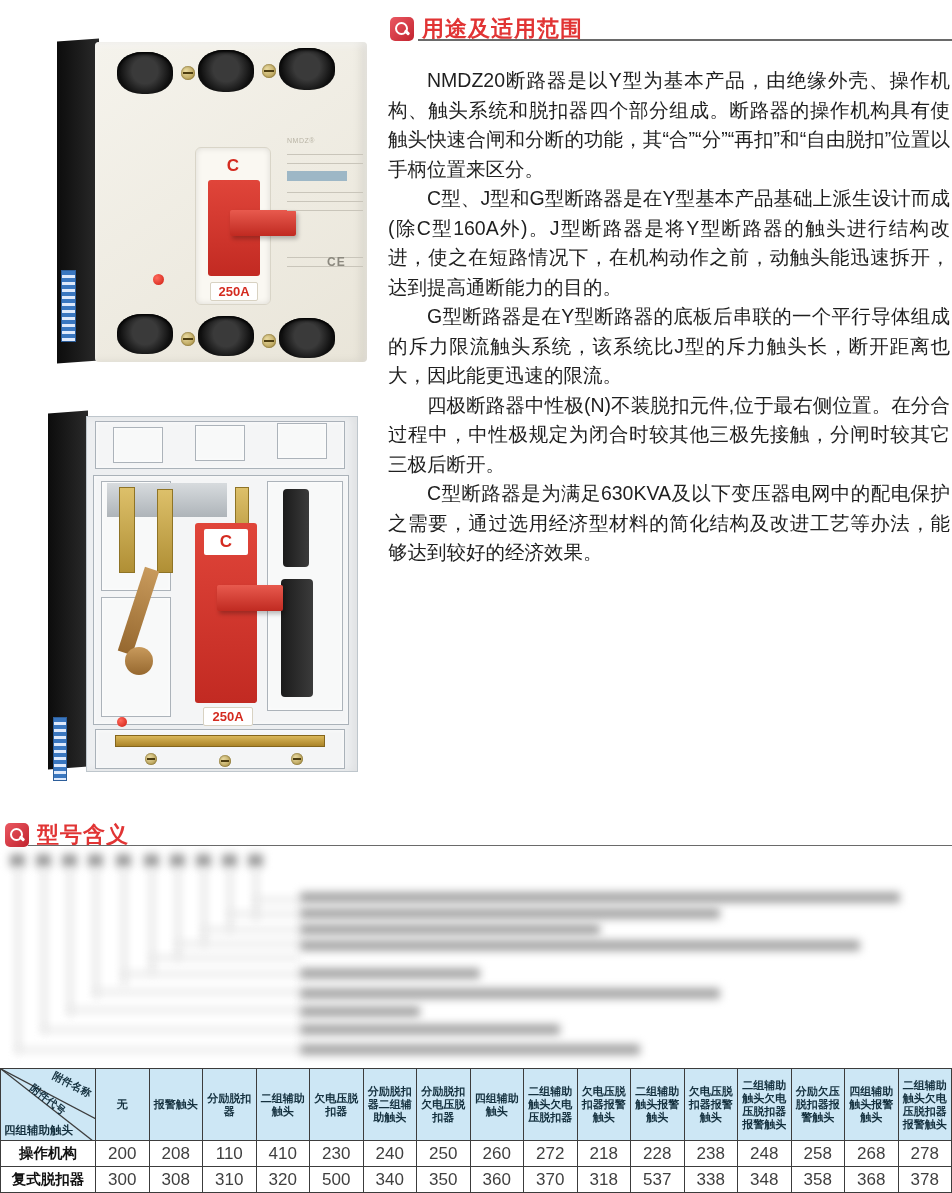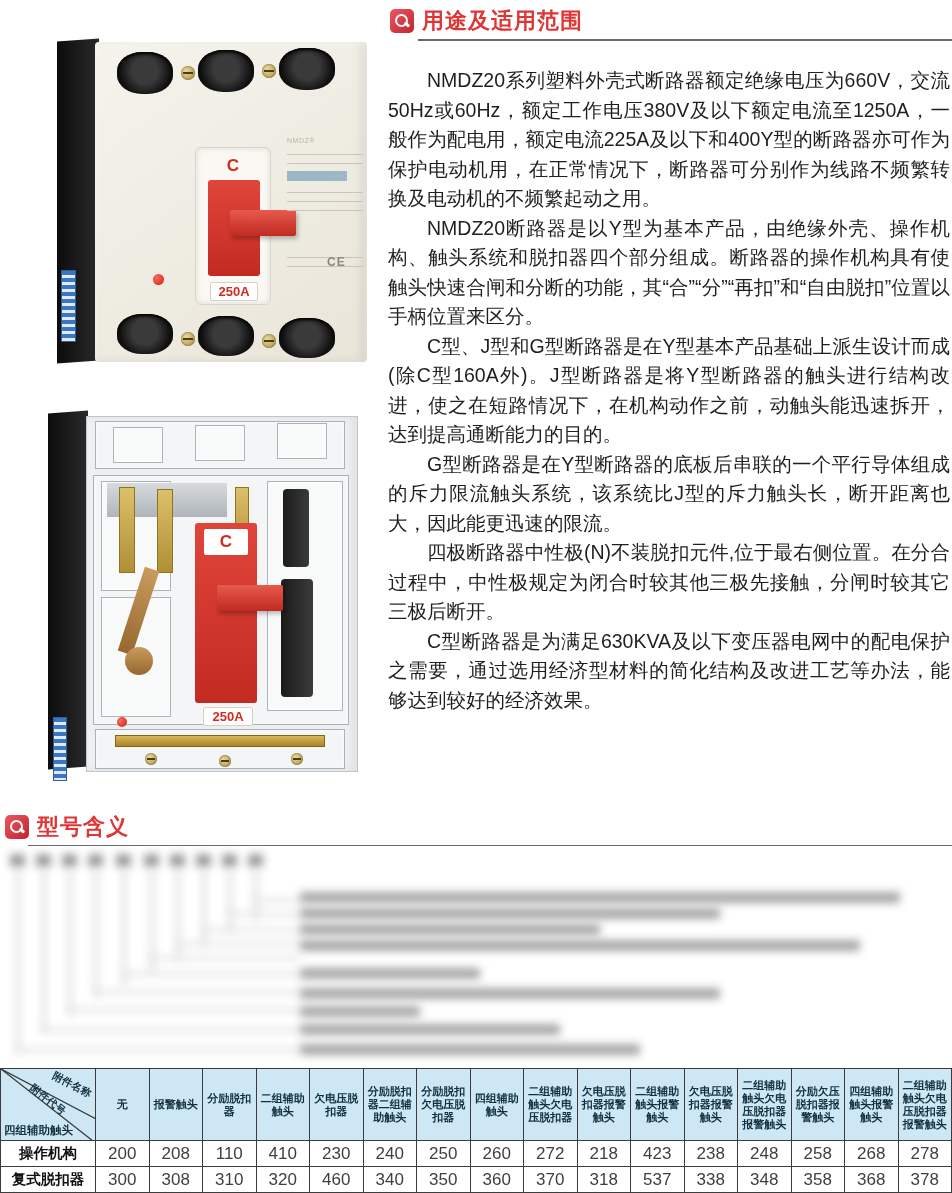--- a/index.html
+++ b/index.html
@@ -1,20 +1,20 @@
 <!DOCTYPE html>
 <html><head>
 <meta charset="utf-8">
 <style>
   * { margin:0; padding:0; box-sizing:border-box; }
   body { background:#fff; font-family:"Liberation Sans","DejaVu Sans",sans-serif; }
   #page { position:relative; width:952px; height:1193px; background:#fff; overflow:hidden; }
 
   
-  .sec-header { position:absolute; display:flex; align-items:center; gap:8px; }
+  .sec-header { position:absolute; display:flex; align-items:center; gap:8px;margin-top:8px; }
   .mag-icon { width:24px; height:24px; border-radius:5px;
     background:linear-gradient(135deg,#ea5862,#c2232e); position:relative; flex:0 0 auto; }
   .mag-icon::before { content:""; position:absolute; left:5px; top:5px; width:9px; height:9px;
     border:2px solid #fff; border-radius:50%; }
   .mag-icon::after { content:""; position:absolute; left:14px; top:14px; width:6px; height:3px;
     background:#fff; transform:rotate(45deg); border-radius:1px; }
   .sec-title { color:#e13434; font-size:22px; font-weight:bold; letter-spacing:1px; }
   .sec-underline { position:absolute; height:2px; background:#6a6a6a; }
 
   
@@ -95,21 +95,20 @@
 
 <div id="page">
 
   <div class="sec-header" style="left:390px; top:6px;">
     <span class="mag-icon"></span>
     <span class="sec-title">用途及适用范围</span>
   </div>
   <div class="sec-underline" style="left:418px; top:39px; width:534px;"></div>
 
   <div id="usage-text">
-      <p>NMDZ20系列塑料外壳式断路器额定绝缘电压为660V，交流50Hz或60Hz，额定工作电压380V及以下额定电流至1250A，一般作为配电用，额定电流225A及以下和400Y型的断路器亦可作为保护电动机用，在正常情况下，断路器可分别作为线路不频繁转换及电动机的不频繁起动之用。</p>
       <p>NMDZ20断路器是以Y型为基本产品，由绝缘外壳、操作机构、触头系统和脱扣器四个部分组成。断路器的操作机构具有使触头快速合闸和分断的功能，其“合”“分”“再扣”和“自由脱扣”位置以手柄位置来区分。</p>
       <p>C型、J型和G型断路器是在Y型基本产品基础上派生设计而成(除C型160A外)。J型断路器是将Y型断路器的触头进行结构改进，使之在短路情况下，在机构动作之前，动触头能迅速拆开，达到提高通断能力的目的。</p>
       <p>G型断路器是在Y型断路器的底板后串联的一个平行导体组成的斥力限流触头系统，该系统比J型的斥力触头长，断开距离也大，因此能更迅速的限流。</p>
       <p>四极断路器中性极(N)不装脱扣元件,位于最右侧位置。在分合过程中，中性极规定为闭合时较其他三极先接触，分闸时较其它三极后断开。</p>
       <p>C型断路器是为满足630KVA及以下变压器电网中的配电保护之需要，通过选用经济型材料的简化结构及改进工艺等办法，能够达到较好的经济效果。</p>
     </div>
 
   <div class="figure" style="left:55px; top:28px; width:314px; height:346px;">
     <div class="abs brk-side" style="left:2px; top:12px; width:42px; height:322px;"></div>
     <div class="abs brk-body" style="left:40px; top:14px; width:272px; height:320px;">
@@ -296,34 +295,34 @@
             <td>200</td>
             <td>208</td>
             <td>110</td>
             <td>410</td>
             <td>230</td>
             <td>240</td>
             <td>250</td>
             <td>260</td>
             <td>272</td>
             <td>218</td>
-            <td>423</td>
+            <td>228</td>
             <td>238</td>
             <td>248</td>
             <td>258</td>
             <td>268</td>
             <td>278</td>
           </tr>
           <tr>
             <th class="rowlabel">复式脱扣器</th>
             <td>300</td>
             <td>308</td>
             <td>310</td>
             <td>320</td>
-            <td>460</td>
+            <td>500</td>
             <td>340</td>
             <td>350</td>
             <td>360</td>
             <td>370</td>
             <td>318</td>
             <td>537</td>
             <td>338</td>
             <td>348</td>
             <td>358</td>
             <td>368</td>

